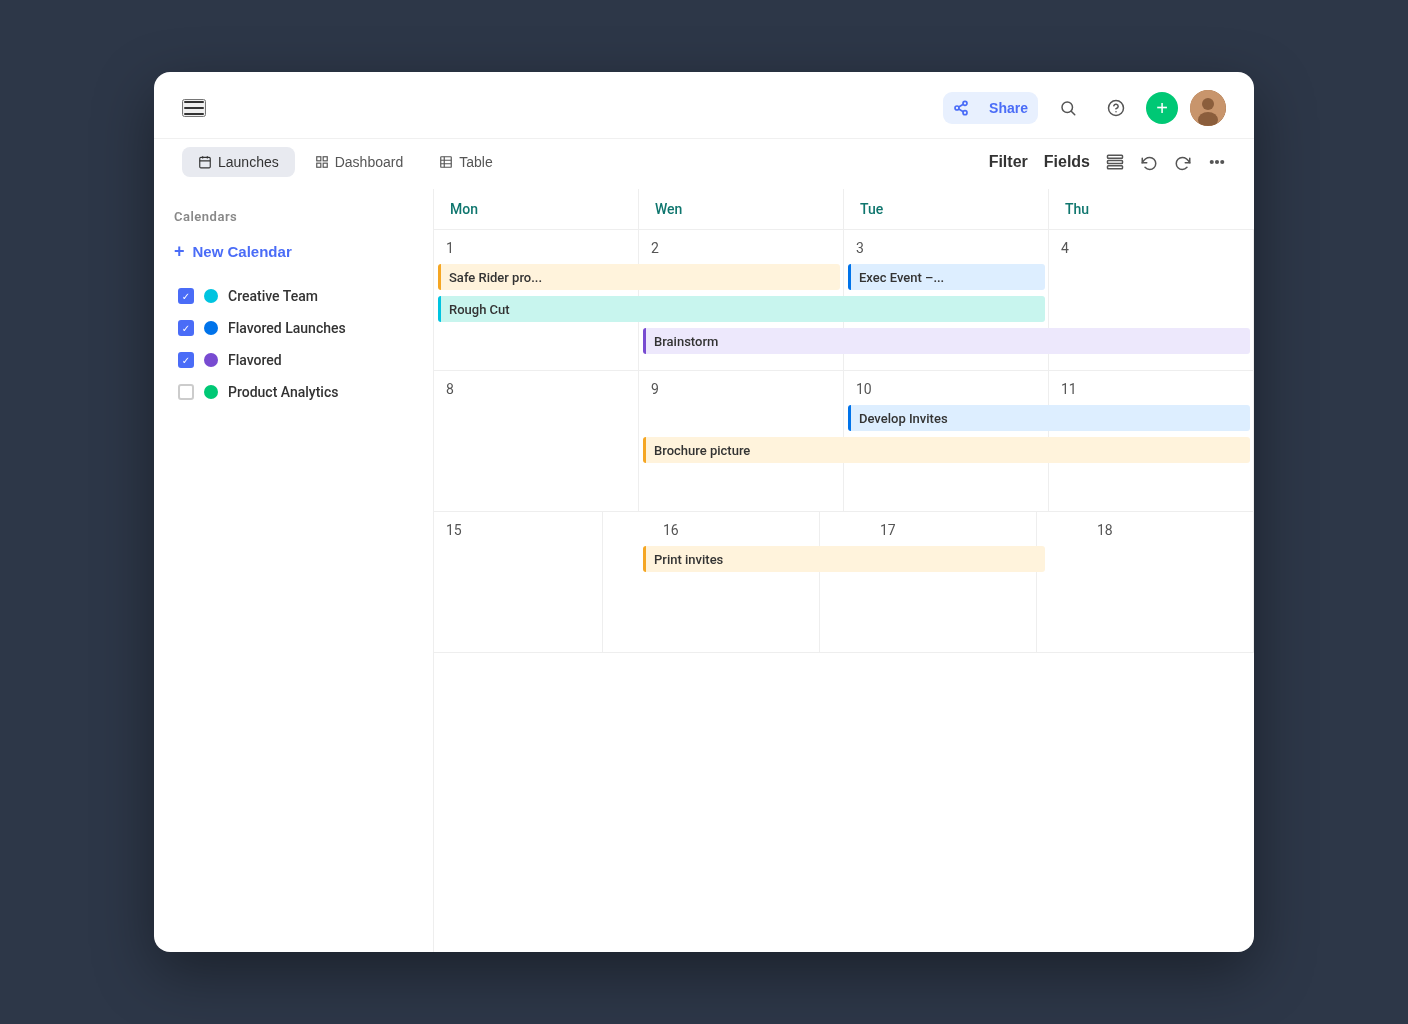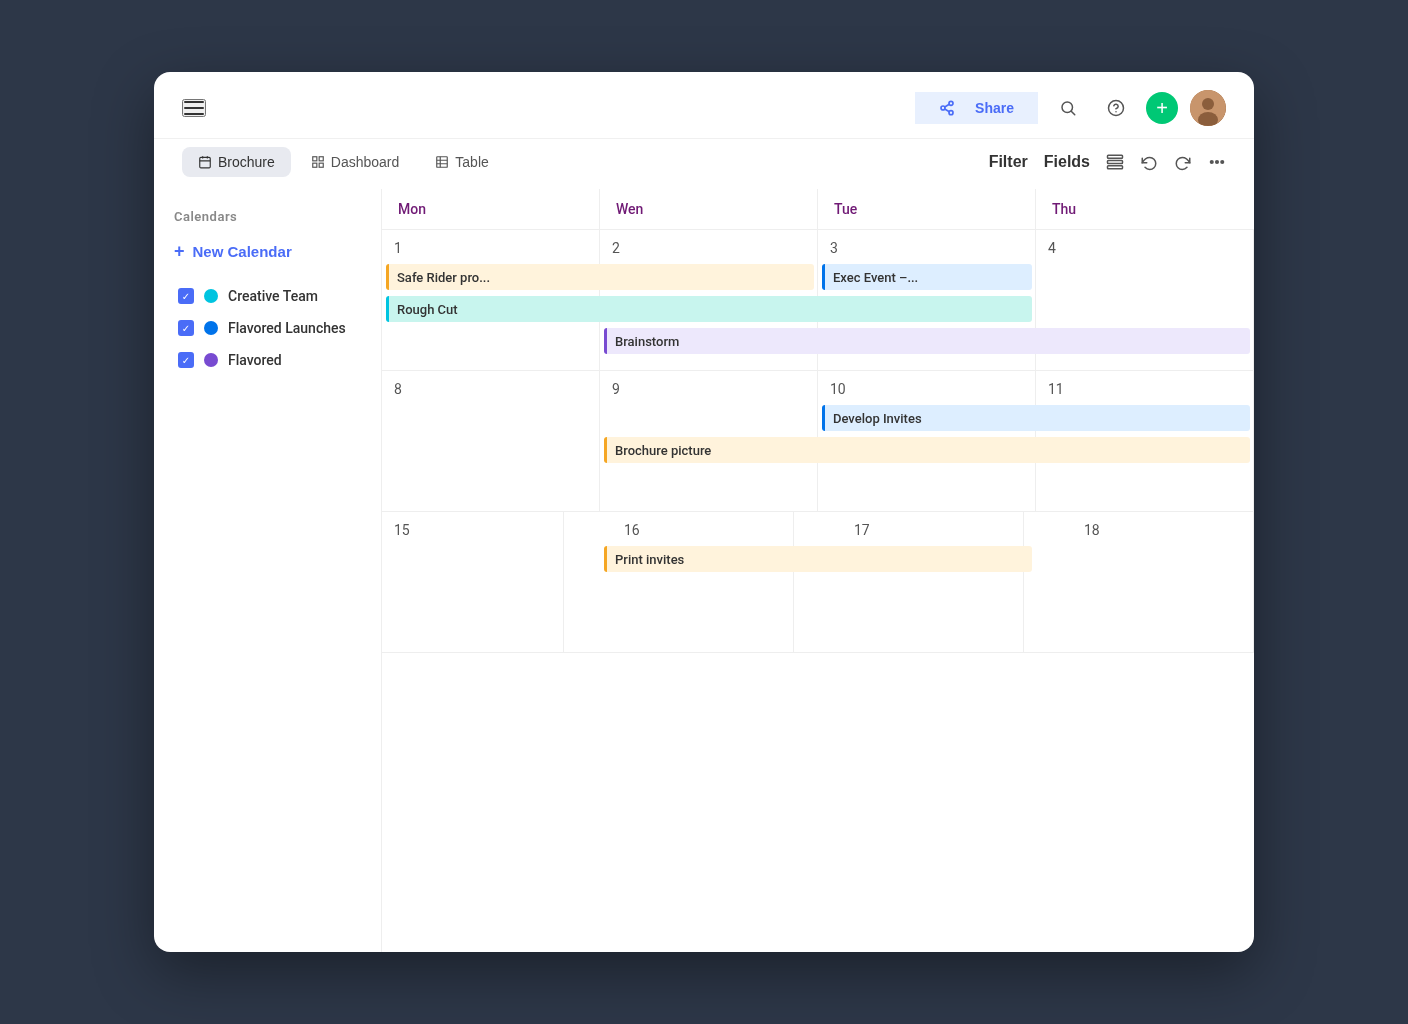--- a/index.html
+++ b/index.html
@@ -51,22 +51,22 @@
       display: flex;
       align-items: center;
       gap: 12px;
     }
     .share-btn {
       display: flex;
       align-items: center;
       gap: 20px;
       background: #e8f0fe;
       border: none;
-      border-radius: 0;
-      padding: 8px 24px;
+      border-radius: 9px;
+      padding: 8px 10px;
       color: #4a6cf7;
       font-size: 14px;
       font-weight: 600;
       cursor: pointer;
     }
     .icon-btn {
       width: 36px;
       height: 36px;
       border-radius: 50%;
       border: none;
@@ -164,21 +164,21 @@
       align-items: center;
     }
     
     .main {
       display: flex;
       flex: 1;
       overflow: hidden;
     }
     
     .sidebar {
-      width: 228px;
+      width: 280px;
       border-right: 1px solid #eee;
       padding: 20px 20px;
       flex-shrink: 0;
     }
     .sidebar-title {
       font-size: 13px;
       font-weight: 600;
       color: #888;
       margin-bottom: 14px;
       letter-spacing: 0.5px;
@@ -245,21 +245,21 @@
       flex-direction: column;
     }
     .day-headers {
       display: grid;
       grid-template-columns: repeat(4, 1fr);
       border-bottom: 1px solid #eee;
     }
     .day-header {
       padding: 12px 16px;
       font-size: 14px;
-      color: #701a75;
+      color: #0f766e;
       font-weight: 500;
       border-right: 1px solid #eee;
     }
     .day-header:last-child { border-right: none; }
     .weeks-container {
       flex: 1;
       overflow-y: auto;
       display: flex;
       flex-direction: column;
     }
@@ -336,21 +336,21 @@
 
   <div class="toolbar">
     <div class="tabs">
       <button class="tab active">
         <svg width="14" height="14" viewBox="0 0 24 24" fill="none" stroke="currentColor" stroke-width="2">
           <rect x="3" y="4" width="18" height="18" rx="2"></rect>
             <line x1="16" y1="2" x2="16" y2="6"></line>
             <line x1="8" y1="2" x2="8" y2="6"></line>
             <line x1="3" y1="10" x2="21" y2="10"></line>
         </svg>
-        <span>Brochure</span>
+        <span>Launches</span>
       </button>
       <button class="tab">
         <svg width="14" height="14" viewBox="0 0 24 24" fill="none" stroke="currentColor" stroke-width="2">
           <rect x="3" y="3" width="7" height="7"></rect>
             <rect x="14" y="3" width="7" height="7"></rect>
             <rect x="3" y="14" width="7" height="7"></rect>
             <rect x="14" y="14" width="7" height="7"></rect>
         </svg>
         <span>Dashboard</span>
       </button>
@@ -417,20 +417,25 @@
           <div class="calendar-item">
             <div class="checkbox checked"></div>
             <div class="dot" style="background: rgb(0, 115, 234);"></div>
             <span class="calendar-label">Flavored Launches</span>
           </div>
           <div class="calendar-item">
             <div class="checkbox checked"></div>
             <div class="dot" style="background: rgb(120, 75, 209);"></div>
             <span class="calendar-label">Flavored</span>
           </div>
+          <div class="calendar-item">
+            <div class="checkbox unchecked"></div>
+            <div class="dot" style="background: rgb(0, 200, 117);"></div>
+            <span class="calendar-label">Product Analytics</span>
+          </div>
         </div>
     </div>
 
     <div class="calendar-area">
 
       <div class="day-headers" id="day-headers-row">
           <div class="day-header">Mon</div>
           <div class="day-header">Wen</div>
           <div class="day-header">Tue</div>
           <div class="day-header">Thu</div>

